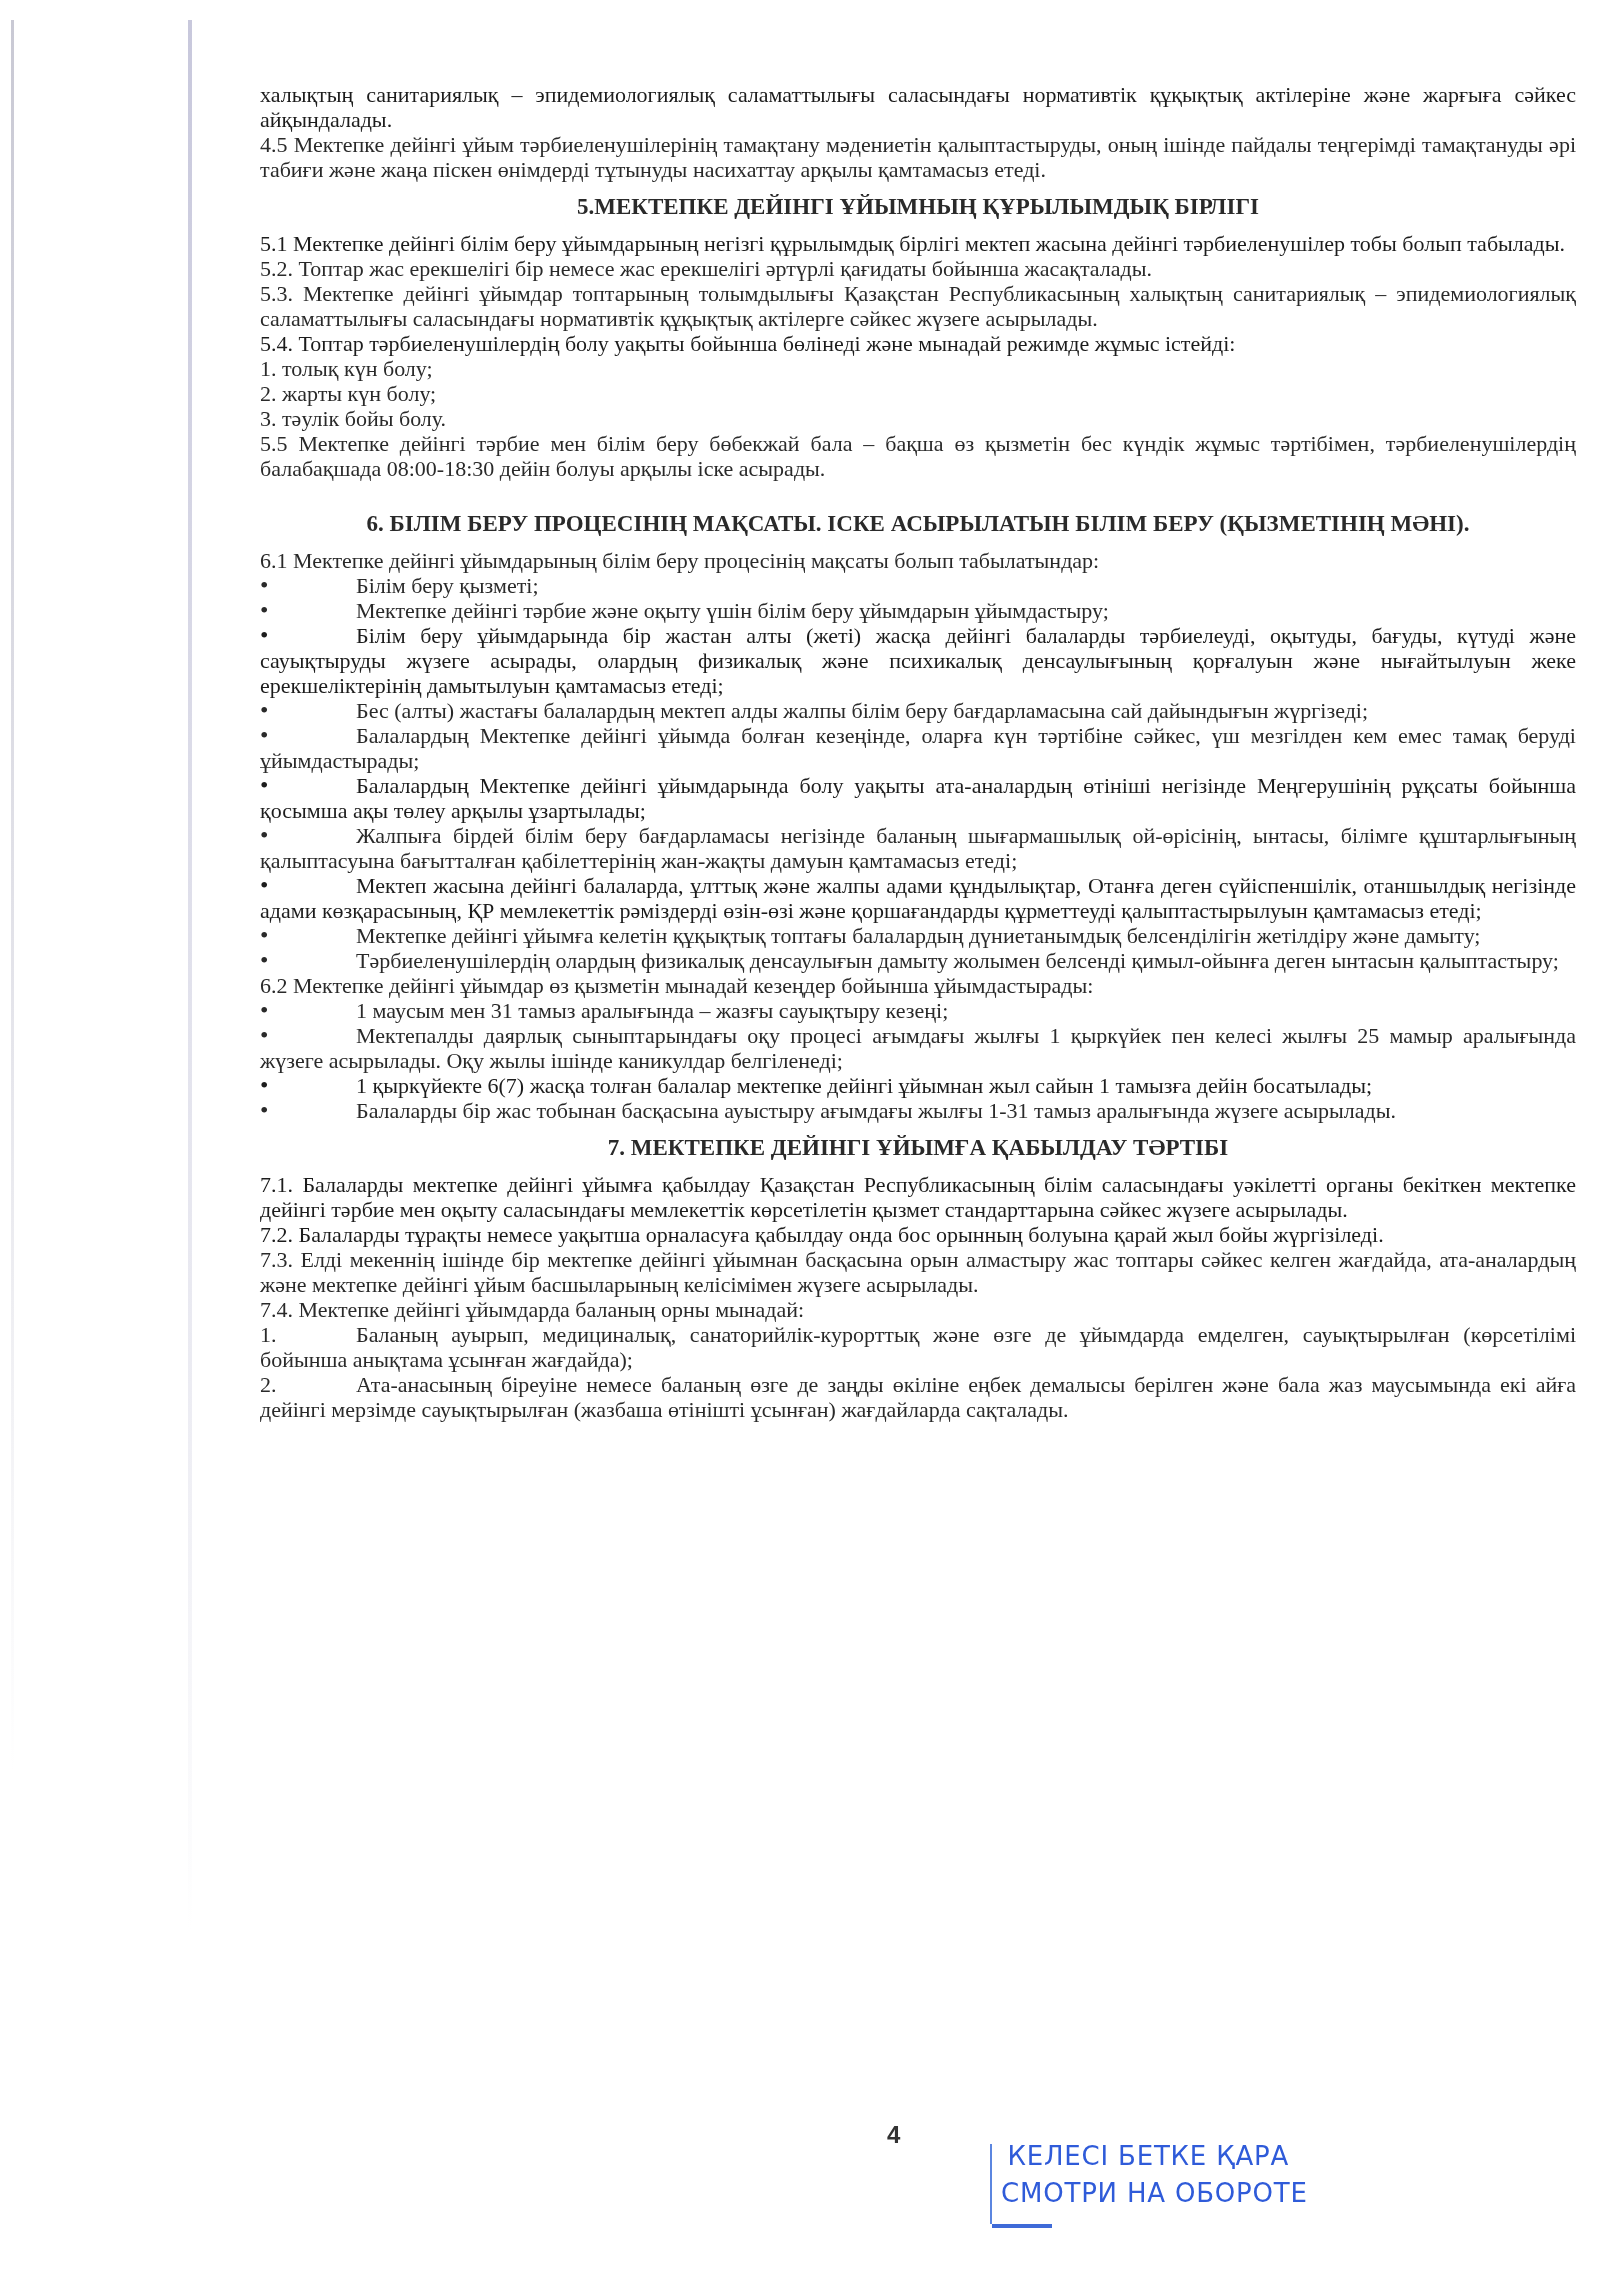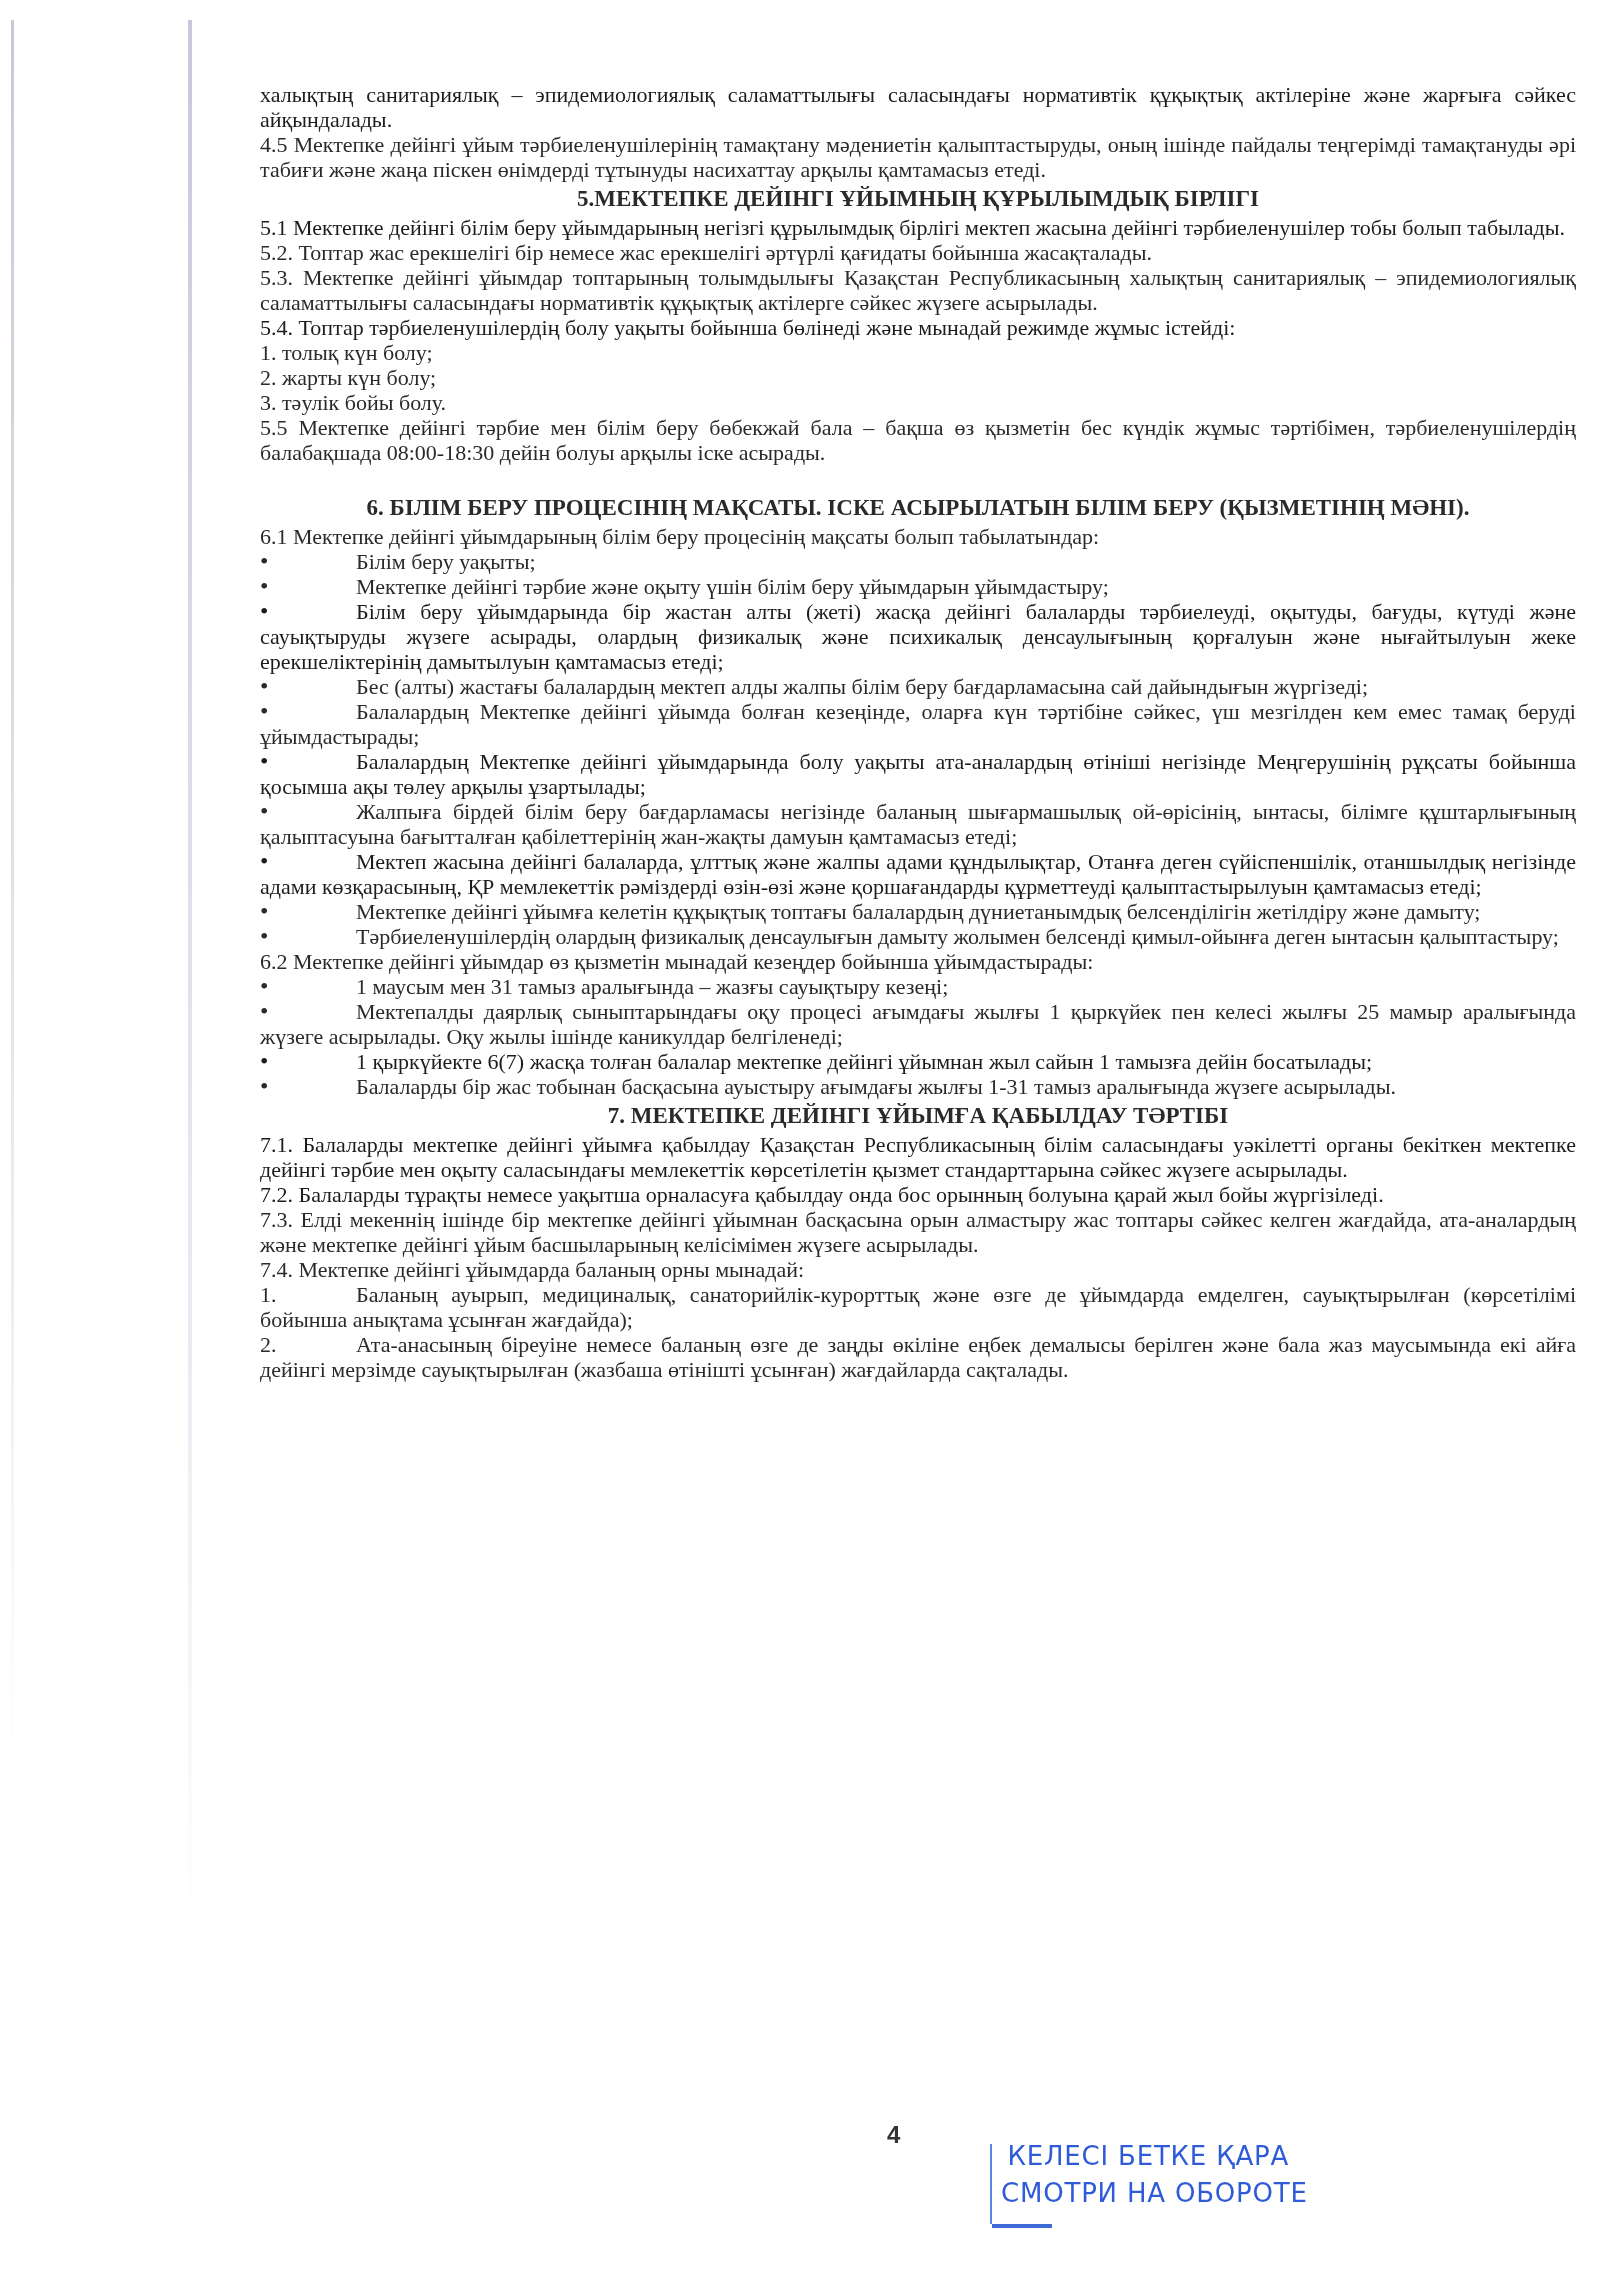--- a/index.html
+++ b/index.html
@@ -11,21 +11,21 @@
   }
   .scanline { position: absolute; top: 20px; width: 3.2px; background: linear-gradient(#c9c9d4, #e6e6ec 60%, rgba(255,255,255,0)); }
   .scanline.l1 { left: 11px; height: 1752px; }
   .scanline.l2 { left: 188px; height: 1912px; width: 4px; background: linear-gradient(#c8c8dc, #ebebf2 70%, rgba(255,255,255,0)); }
   .page {
     position: absolute; left: 260px; top: 82px; width: 1316px;
     font-size: 22px; line-height: 25px;
     text-align: justify;
   }
   .page p { margin: 0; }
-  .h { font-weight: bold; text-align: center; font-size: 23px; line-height: 25px; margin: 4px; }
+  .h { font-weight: bold; text-align: center; font-size: 23px; line-height: 25px; margin: 12px; }
   .h6 { margin-top: 30px; }
   .bullet { position: relative; text-indent: 96px; }
   .bullet::before {
     content: "\2022"; position: absolute; left: 0; top: 0; text-indent: 0; font-size: 24px;
   }
   .num-item { position: relative; text-indent: 96px; }
   .num-item .n { position: absolute; left: 0; top: 0; text-indent: 0; }
   .darker { color: #1c1c1c; }
   .footer-num {
     position: absolute; left: 887px; top: 2121px;
@@ -57,21 +57,21 @@
   <p>5.2. Топтар жас ерекшелігі бір немесе жас ерекшелігі әртүрлі қағидаты бойынша жасақталады.</p>
   <p>5.3. Мектепке дейінгі ұйымдар топтарының толымдылығы Қазақстан Республикасының халықтың санитариялық – эпидемиологиялық саламаттылығы саласындағы нормативтік құқықтық актілерге сәйкес жүзеге асырылады.</p>
   <p class="darker">5.4. Топтар тәрбиеленушілердің болу уақыты бойынша бөлінеді және мынадай режимде жұмыс істейді:</p>
   <p>1. толық күн болу;</p>
   <p>2. жарты күн болу;</p>
   <p>3. тәулік бойы болу.</p>
   <p>5.5 Мектепке дейінгі тәрбие мен білім беру бөбекжай  бала – бақша өз қызметін бес күндік жұмыс тәртібімен, тәрбиеленушілердің балабақшада 08:00-18:30 дейін болуы  арқылы іске асырады.</p>
 
   <h2 class="h h6">6. БІЛІМ БЕРУ ПРОЦЕСІНІҢ МАҚСАТЫ. ІСКЕ АСЫРЫЛАТЫН БІЛІМ БЕРУ (ҚЫЗМЕТІНІҢ МӘНІ).</h2>
   <p>6.1 Мектепке дейінгі ұйымдарының білім беру процесінің мақсаты болып табылатындар:</p>
-  <p class="bullet">Білім беру уақыты;</p>
+  <p class="bullet">Білім беру қызметі;</p>
   <p class="bullet">Мектепке дейінгі тәрбие және оқыту үшін білім беру ұйымдарын ұйымдастыру;</p>
   <p class="bullet darker">Білім беру ұйымдарында бір жастан алты (жеті) жасқа дейінгі балаларды тәрбиелеуді, оқытуды, бағуды, күтуді және сауықтыруды жүзеге асырады, олардың физикалық және психикалық денсаулығының қорғалуын және нығайтылуын жеке ерекшеліктерінің дамытылуын қамтамасыз етеді;</p>
   <p class="bullet">Бес (алты) жастағы балалардың мектеп алды жалпы білім беру бағдарламасына сай дайындығын жүргізеді;</p>
   <p class="bullet">Балалардың Мектепке дейінгі ұйымда болған кезеңінде, оларға күн тәртібіне сәйкес, үш мезгілден кем емес тамақ беруді ұйымдастырады;</p>
   <p class="bullet darker">Балалардың Мектепке дейінгі ұйымдарында болу уақыты ата-аналардың өтініші негізінде Меңгерушінің рұқсаты бойынша қосымша ақы төлеу арқылы ұзартылады;</p>
   <p class="bullet">Жалпыға бірдей білім беру бағдарламасы негізінде баланың шығармашылық ой-өрісінің, ынтасы, білімге құштарлығының қалыптасуына бағытталған қабілеттерінің жан-жақты дамуын қамтамасыз етеді;</p>
   <p class="bullet darker">Мектеп жасына дейінгі балаларда, ұлттық және жалпы адами құндылықтар, Отанға деген сүйіспеншілік, отаншылдық негізінде адами көзқарасының, ҚР мемлекеттік рәміздерді өзін-өзі және қоршағандарды құрметтеуді қалыптастырылуын қамтамасыз етеді;</p>
   <p class="bullet">Мектепке дейінгі ұйымға келетін құқықтық топтағы балалардың дүниетанымдық белсенділігін жетілдіру және дамыту;</p>
   <p class="bullet">Тәрбиеленушілердің олардың физикалық денсаулығын дамыту жолымен белсенді қимыл-ойынға деген ынтасын қалыптастыру;</p>
   <p>6.2 Мектепке дейінгі ұйымдар өз қызметін мынадай кезеңдер бойынша ұйымдастырады:</p>

